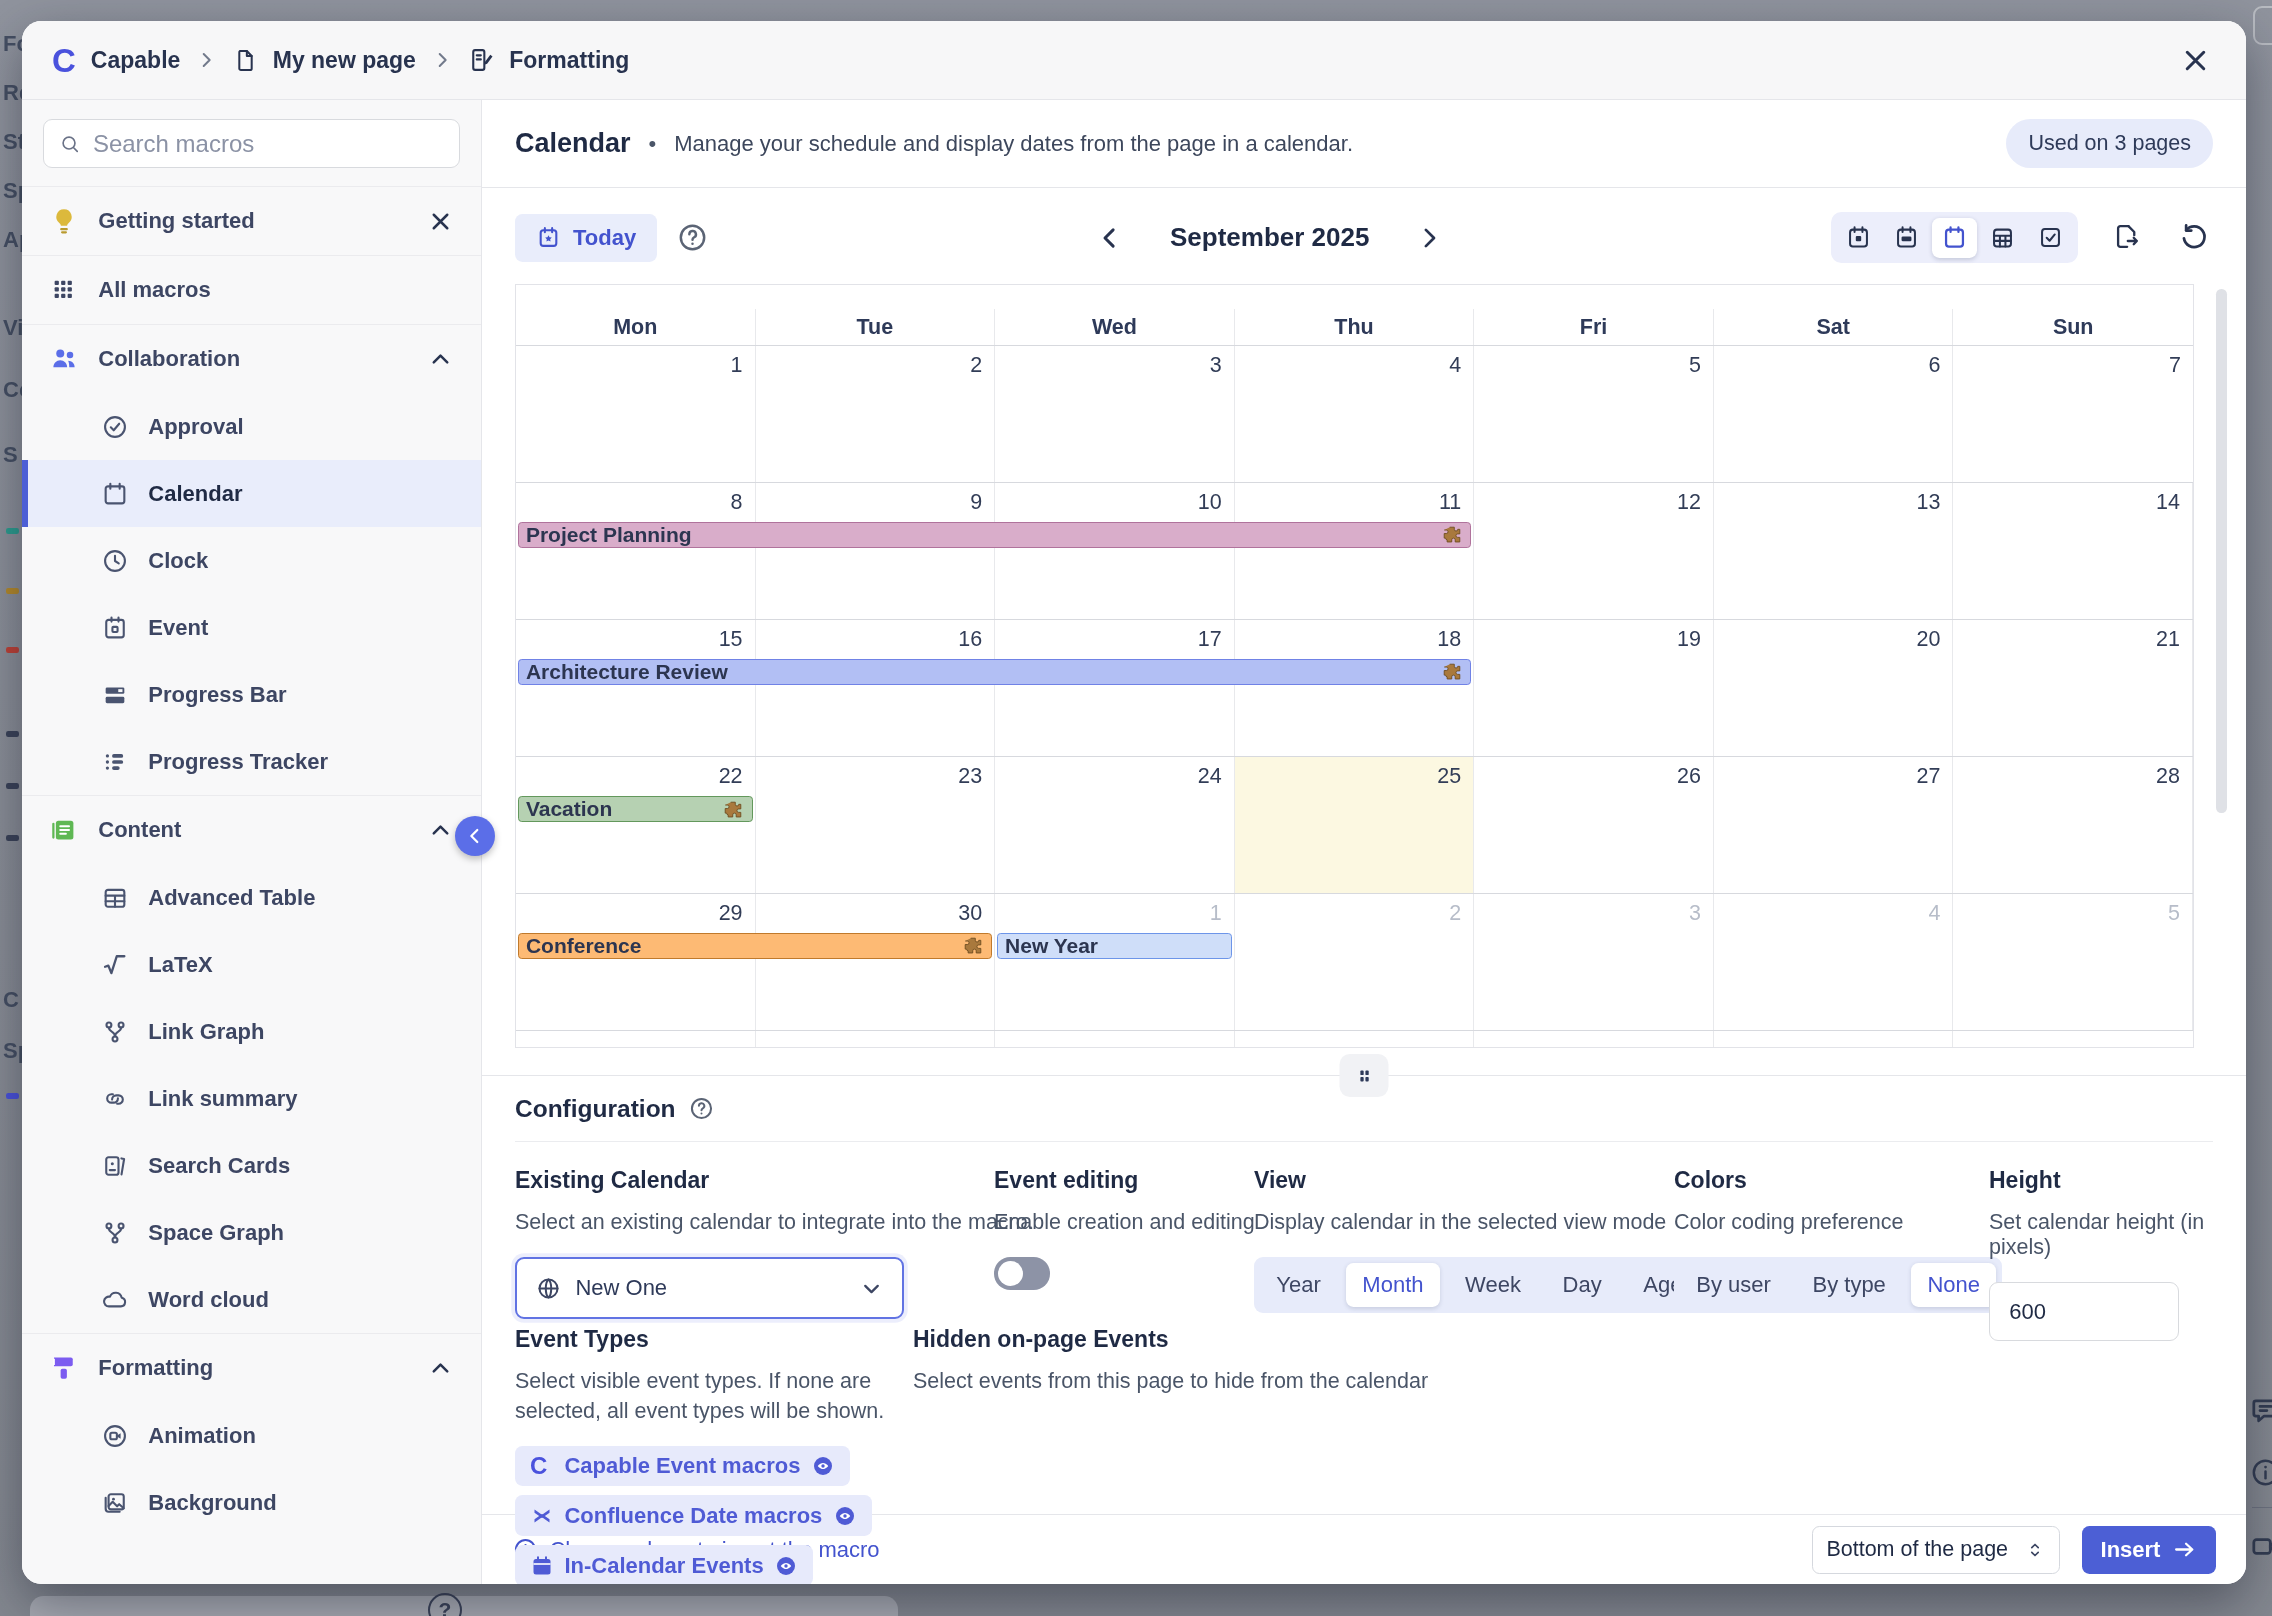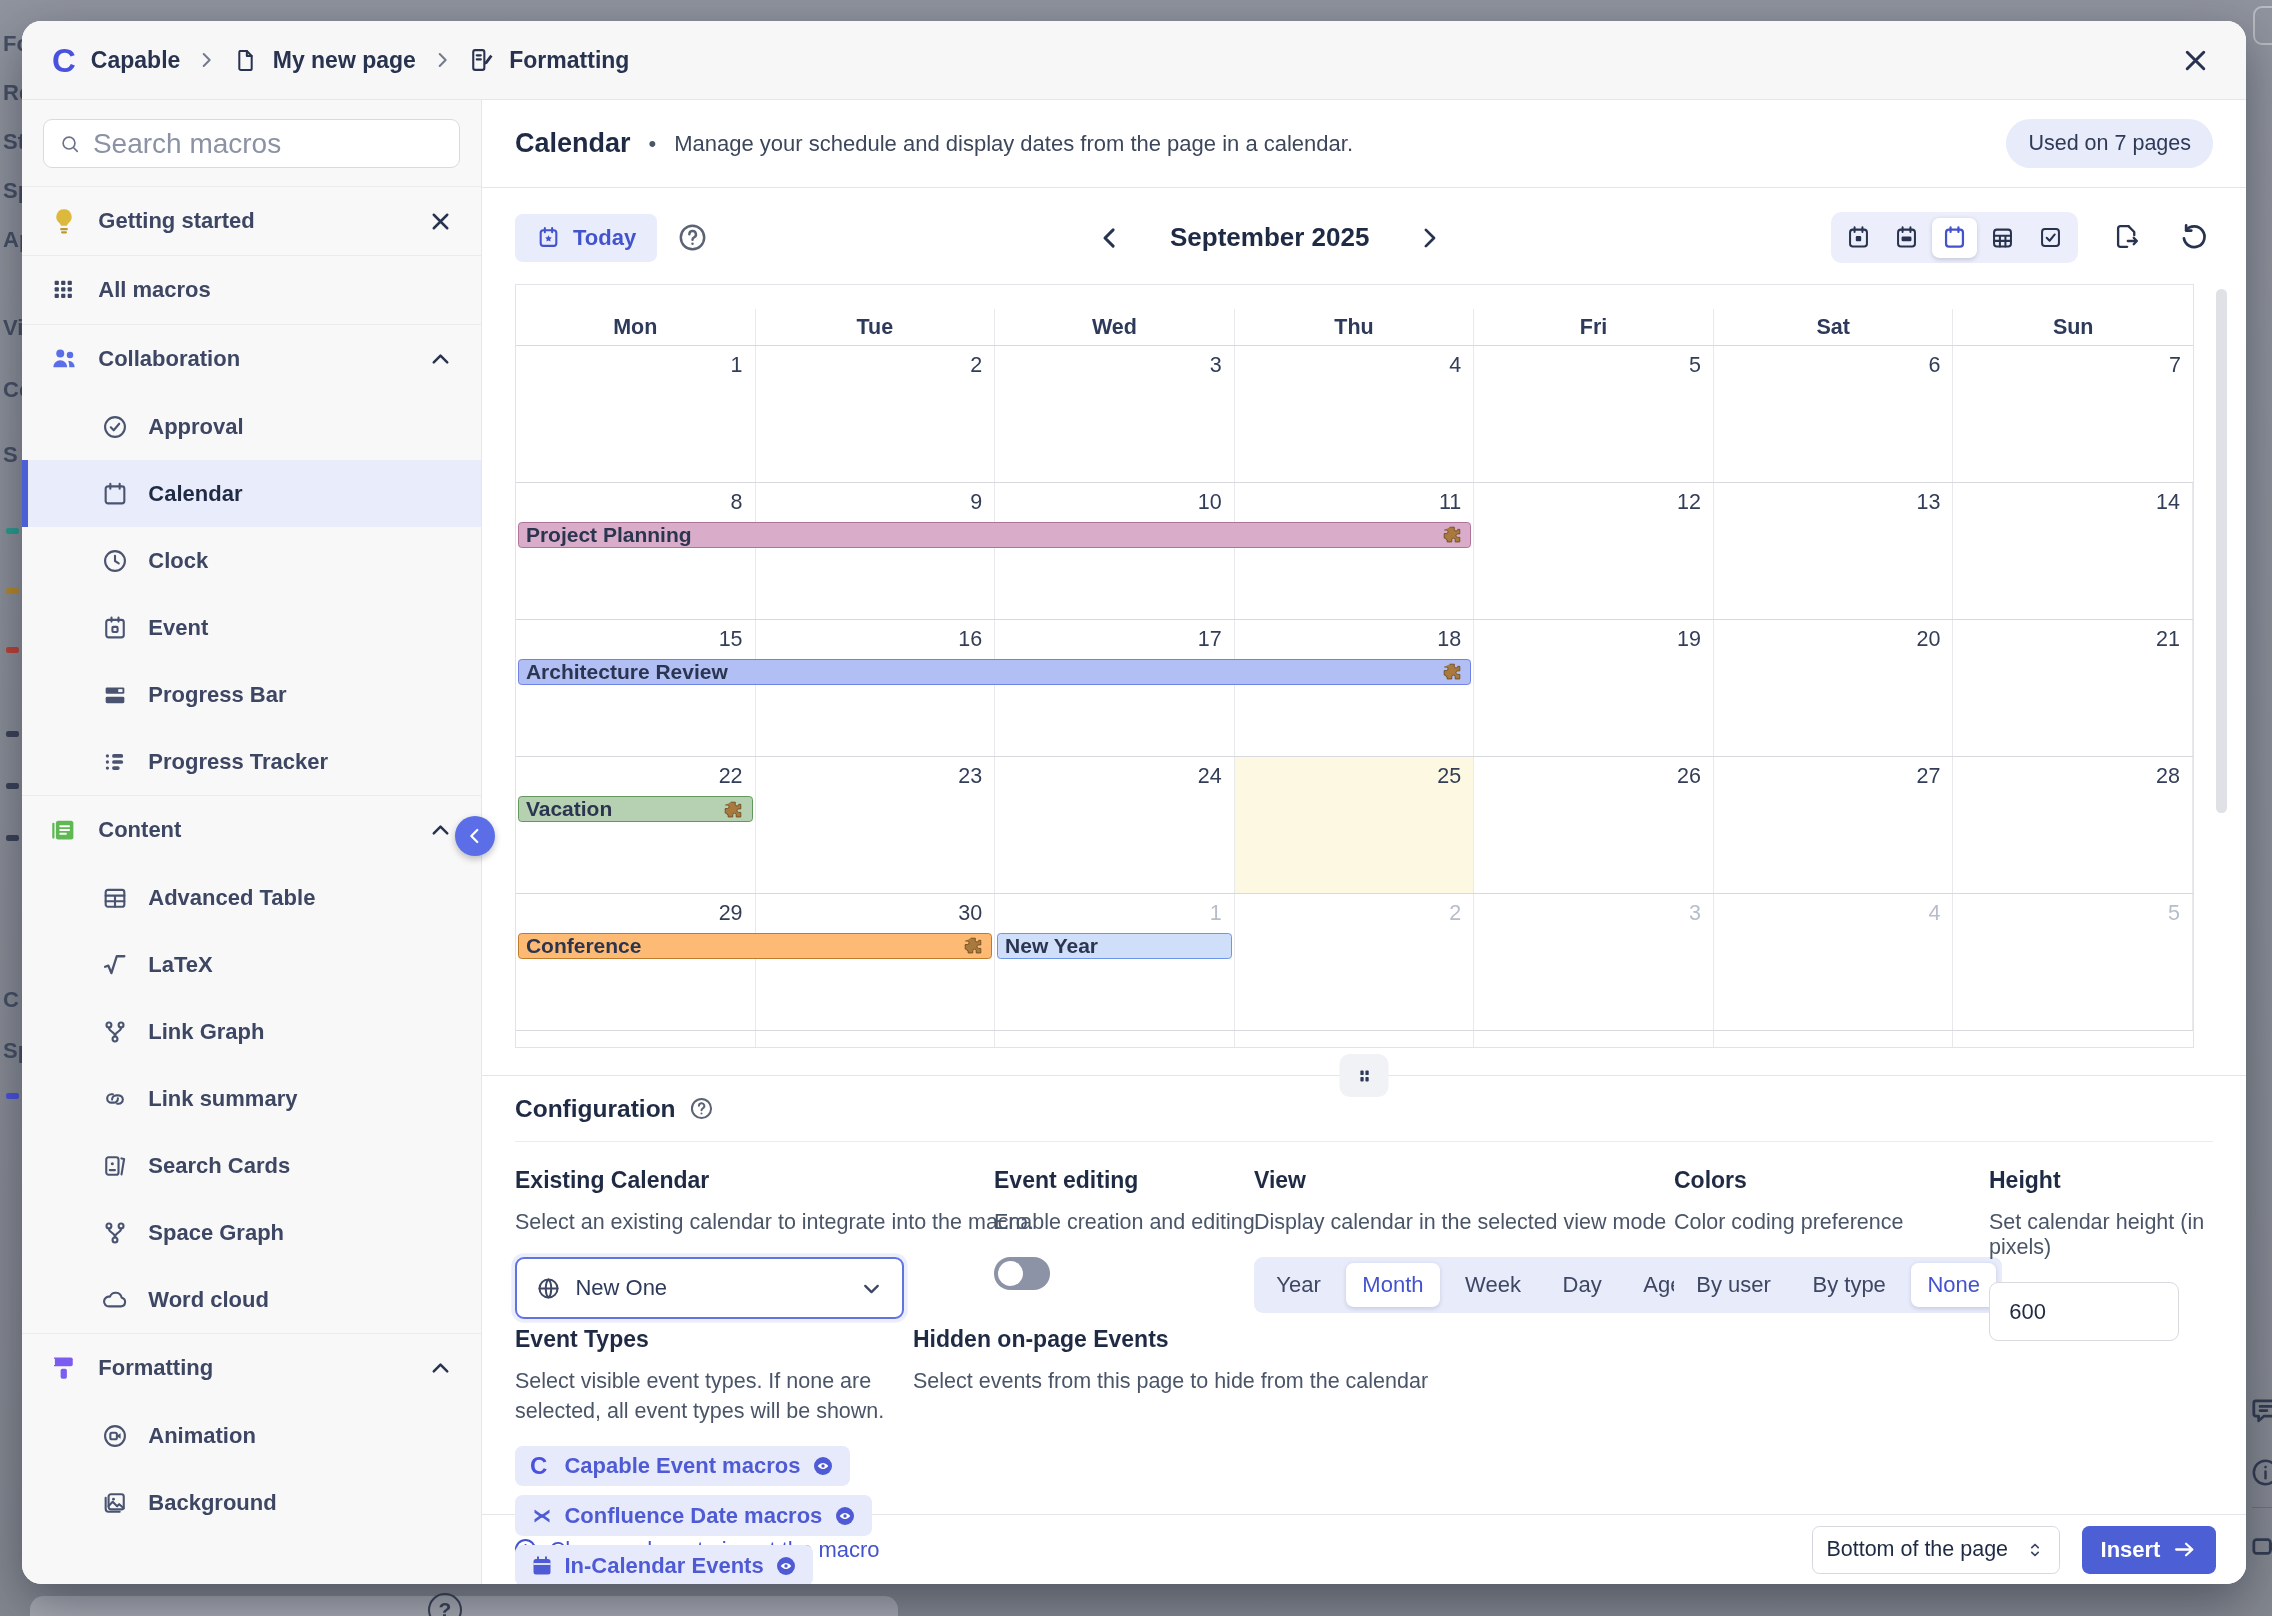--- a/index.html
+++ b/index.html
@@ -25,21 +25,21 @@
   .crumb .ic { width:27px; height:27px; color:#28334f; }
   .top-close { margin-left:auto; width:42px; height:42px; color:#28334f; cursor:pointer; display:flex; align-items:center; justify-content:center; }
   .top-close .ic { width:33px; height:33px; }
 
   .modal-body { flex:1; display:flex; min-height:0; position:relative; }
 
   
   .sidebar { width:460px; flex:0 0 460px; background:#f8f8f9; border-right:0.7px solid #e5e6ea; overflow:hidden; }
   .search-box { margin:19.3px 21px 18px 21px; height:49px; background:#fff; border:1.5px solid #d8dade; border-radius:9px; display:flex; align-items:center; padding:0 15px; gap:12px; }
   .search-box .ic { width:24px; height:24px; color:#6a7287; }
-  .search-box input { border:none; outline:none; font-size:28px; color:#c2410c; width:100%; background:transparent; font-family:inherit; }
+  .search-box input { border:none; outline:none; font-size:24px; color:#c2410c; width:100%; background:transparent; font-family:inherit; }
   .search-box input::placeholder { color:#8b92a5; }
   .sb-sec { border-top:0.7px solid #ebebee; }
   .sb-head { height:68px; display:flex; align-items:center; gap:19.3px; padding:0 27px; font-size:22px; font-weight:600; color:#3d4663; cursor:pointer; }
   .sb-head .ic { width:30px; height:30px; }
   .sb-head .trail { margin-left:auto; width:27px; height:27px; color:#28334f; }
   .sb-item { height:67px; display:flex; align-items:center; gap:19.3px; padding-left:79px; font-size:22px; font-weight:600; color:#3d4663; cursor:pointer; position:relative; }
   .sb-item .ic { width:28px; height:28px; color:#4a5470; }
   .sb-item.selected { background:#e9edfb; color:#1f2a44; font-weight:700; }
   .sb-item.selected::before { content:""; position:absolute; left:0; top:0; bottom:0; width:6px; background:#4c5fd5; }
   .collapse-btn { position:absolute; left:433px; top:716px; width:40px; height:40px; border-radius:50%; background:#5b6ee8; color:#fff; display:flex; align-items:center; justify-content:center; box-shadow:0 3px 7.4px rgba(0,0,0,.25); cursor:pointer; z-index:5; }
@@ -469,21 +469,21 @@
             </svg>
           </span>
         </div>
 
       <main class="main">
 
         <div class="main-header">
           <span class="main-title">Calendar</span>
           <span class="main-dot">•</span>
           <span class="main-sub">Manage your schedule and display dates from the page in a calendar.</span>
-          <span class="used-badge">Used on 7 pages</span>
+          <span class="used-badge">Used on 3 pages</span>
         </div>
 
         <section class="cal-section">
           <div class="cal-toolbar">
             <button class="today-btn">
               <span class="ic">
                   <svg viewBox="0 0 24 24" fill="none" stroke="currentColor" stroke-width="1.8" stroke-linecap="round" stroke-linejoin="round">
                     <rect x="4.5" y="5" width="15" height="15" rx="2.5" stroke-width="2"></rect>
                     <path d="M8.5 3v4 M15.5 3v4" stroke-width="2"></path>
                     <path d="M12 9.8l1 2 2.2.3-1.6 1.55.4 2.2-2-1.05-2 1.05.4-2.2L8.8 12.1l2.2-.3z" fill="currentColor" stroke="none"></path>

